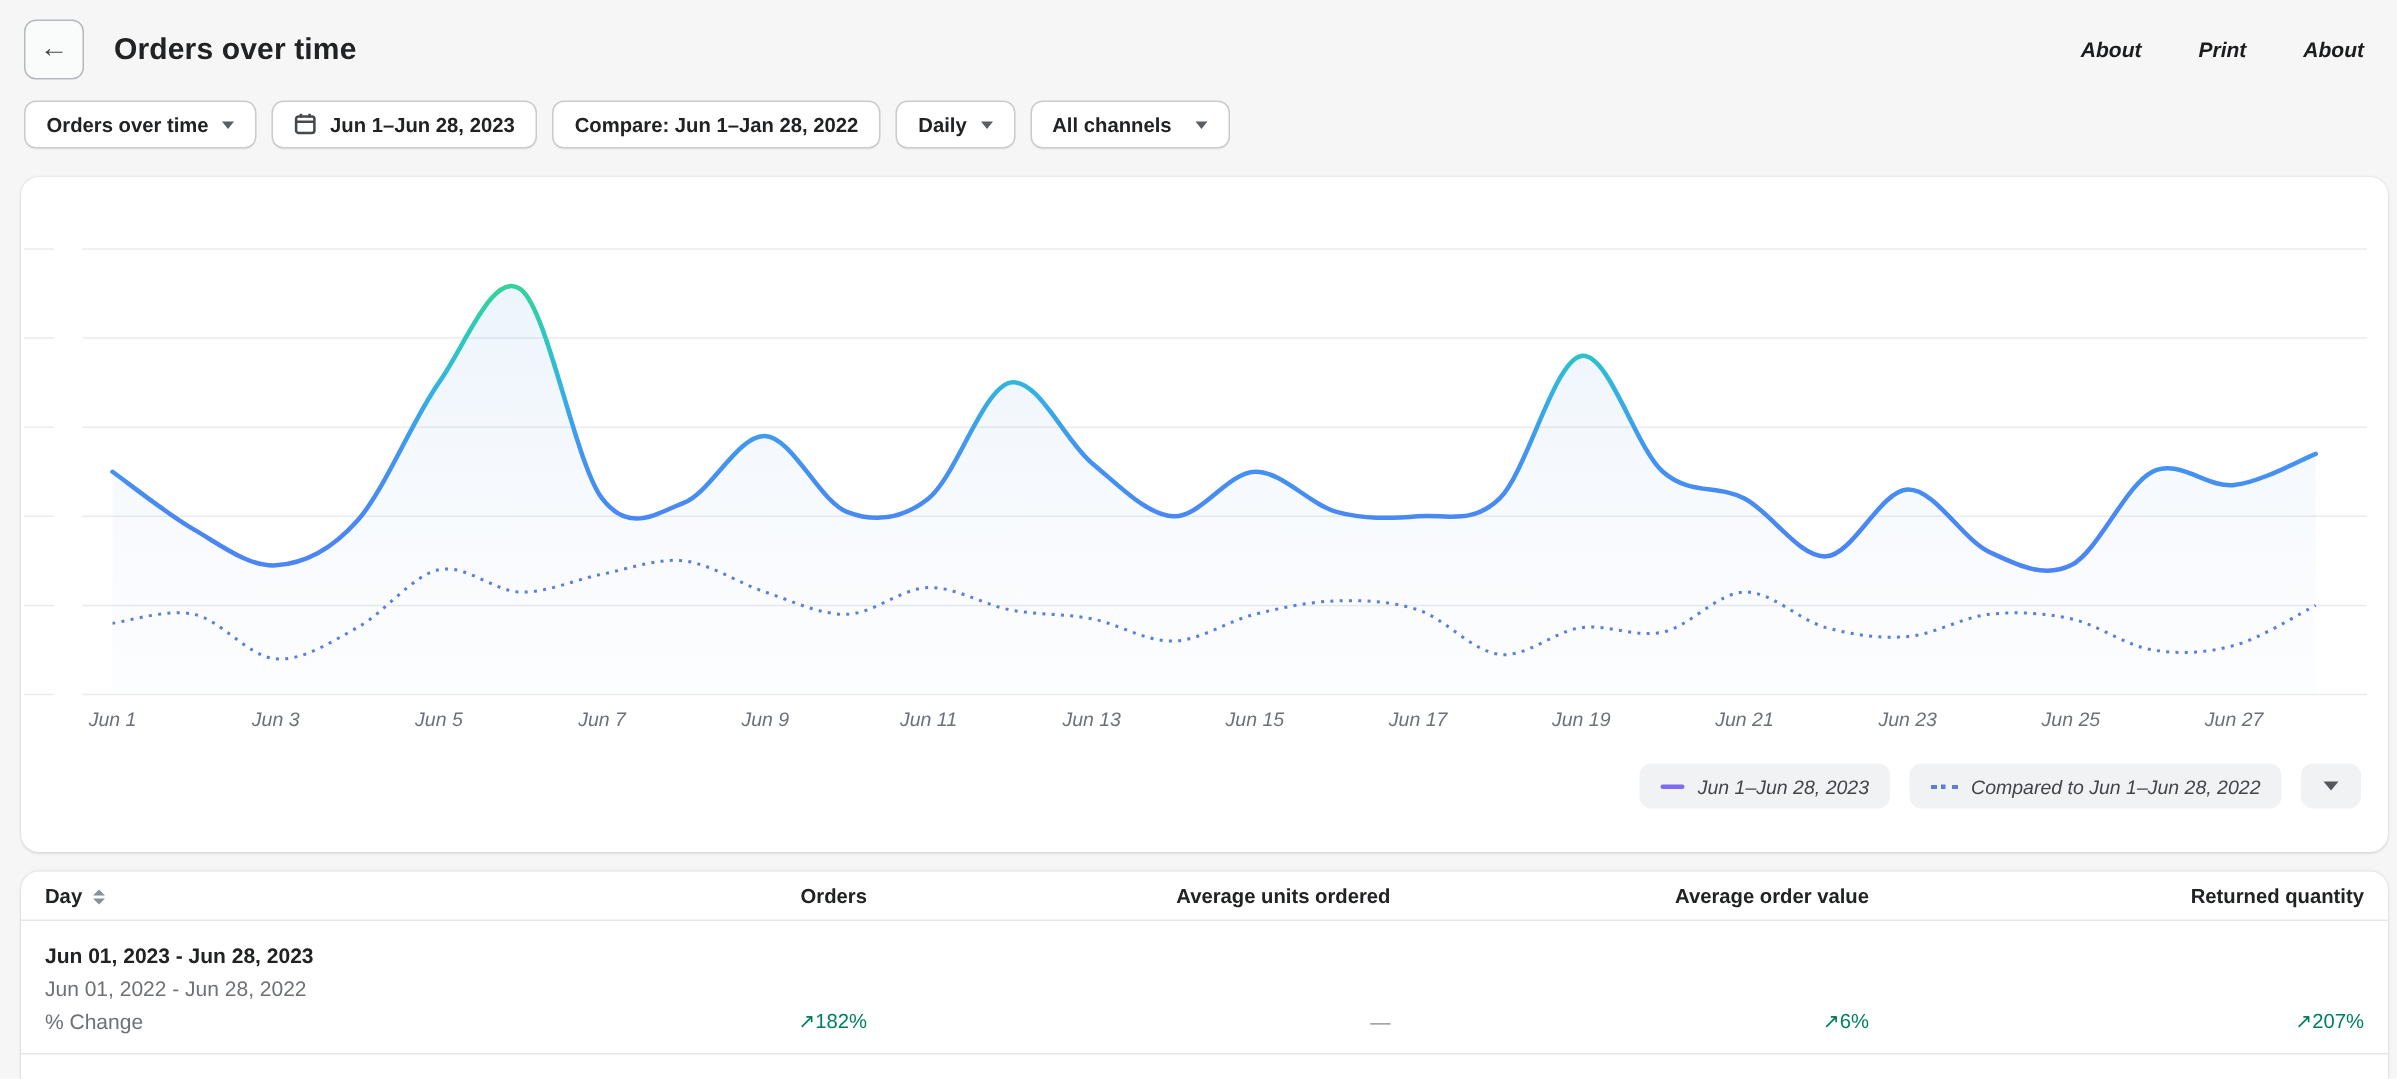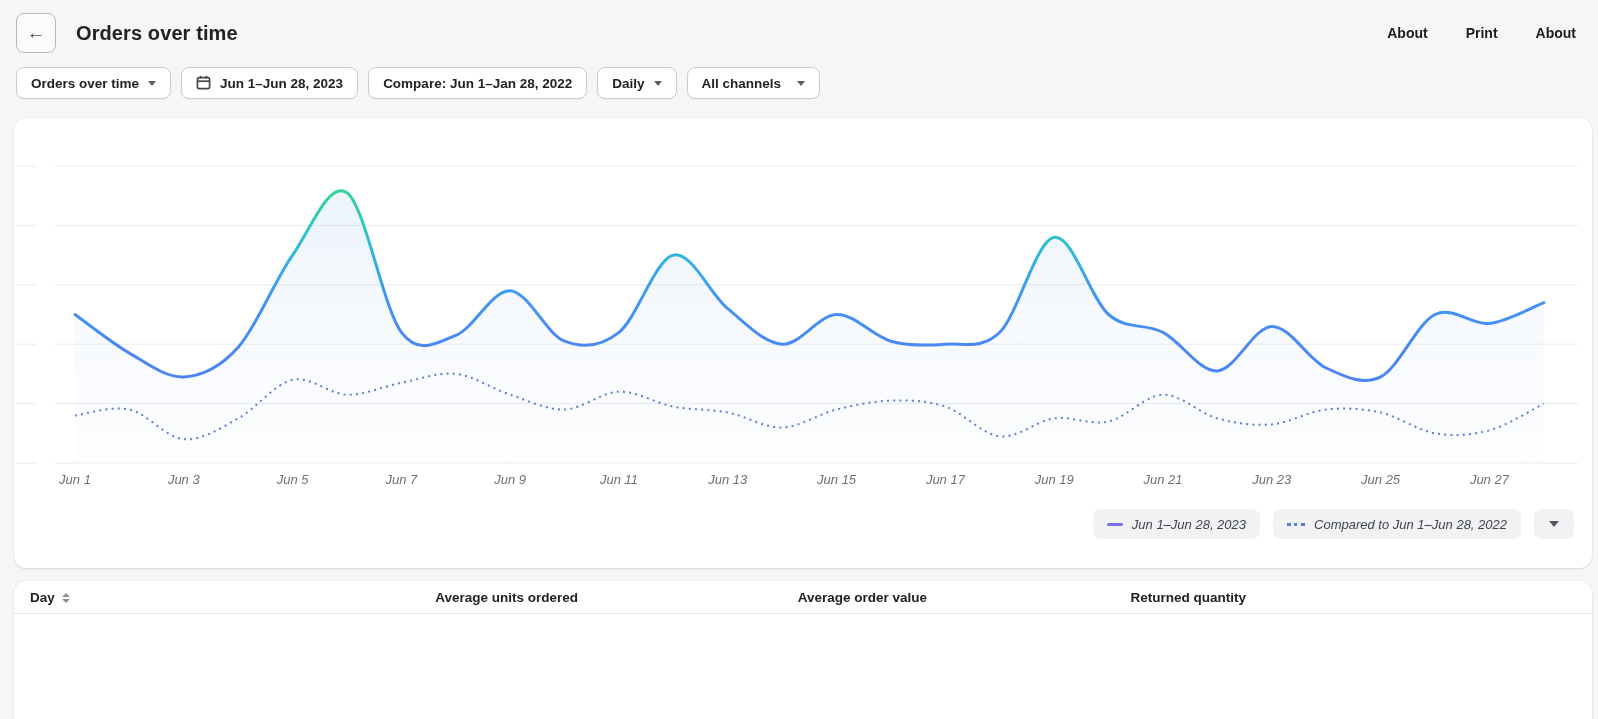--- a/index.html
+++ b/index.html
@@ -16,21 +16,21 @@
     padding: 10px 22px 0 16px; height: 56px;
   }
   .back-btn {
     width: 40px; height: 40px; border: 1px solid #b5b9bd; border-radius: 8px;
     background: #fafbfb; display: flex; align-items: center; justify-content: center;
     font-size: 19px; color: #44474a; cursor: pointer;
   }
   .page-title { font-size: 20px; font-weight: 700; margin-left: 20px; letter-spacing: .1px; }
   .header-actions { margin-left: auto; display: flex; gap: 38px; }
   .header-actions a {
-    font-size: 14px; font-weight: 600; color: #1a1c1d; text-decoration: none; cursor: pointer;
+    font-size: 14px; font-weight: 600; color: #1a1c1d; text-decoration: none; cursor: pointer; font-style: italic;
   }
 
   
   .filter-bar { display: flex; gap: 10px; padding: 11px 16px 0 16px; }
   .filter-btn {
     height: 32px; background: #ffffff; border: 1px solid #c9cccf; border-radius: 8px;
     box-shadow: 0 1px 0 rgba(0,0,0,.04);
     display: inline-flex; align-items: center; gap: 9px; padding: 0 14px;
     font-family: inherit; font-size: 13.5px; font-weight: 600; color: #202223; cursor: pointer;
   }
@@ -218,23 +218,45 @@
 <div class="card table-card">
   <div class="tbl-grid tbl-header">
     <div class="cell">
       <span>Day</span>
       <span class="sort-icon">
         <span class="tri-up"></span>
           <span class="tri-down"></span>
       </span>
     </div>
     <div class="cell num">
+      <span>Orders</span>
+    </div>
+    <div class="cell num">
       <span>Average units ordered</span>
     </div>
     <div class="cell num">
       <span>Average order value</span>
     </div>
     <div class="cell num">
       <span>Returned quantity</span>
     </div>
   </div>
 
+  <div class="tbl-grid tbl-body">
+    <div class="day-stack">
+      <span class="line period-current">Jun 01, 2023 - Jun 28, 2023</span>
+      <span class="line period-previous">Jun 01, 2022 - Jun 28, 2022</span>
+      <span class="line change-label">% Change</span>
+    </div>
+    <div class="val-cell">
+      <span class="val val-green">↗182%</span>
+    </div>
+    <div class="val-cell">
+      <span class="val val-dash">—</span>
+    </div>
+    <div class="val-cell">
+      <span class="val val-green">↗6%</span>
+    </div>
+    <div class="val-cell">
+      <span class="val val-green">↗207%</span>
+    </div>
+  </div>
 </div>
 
 </body></html>

